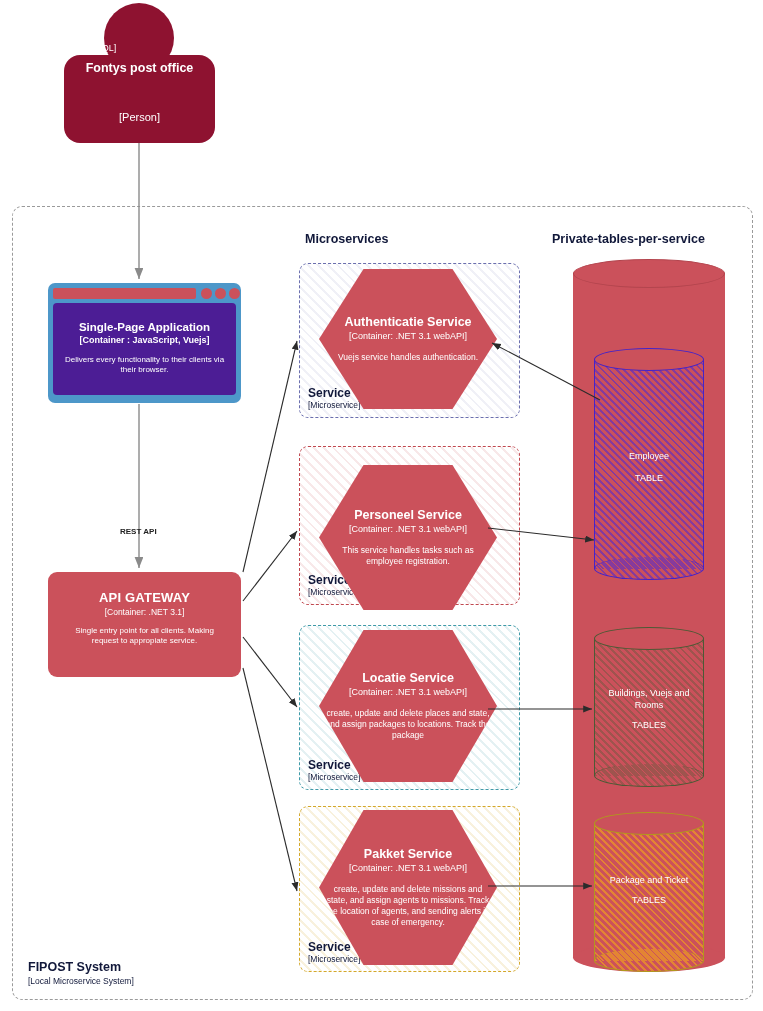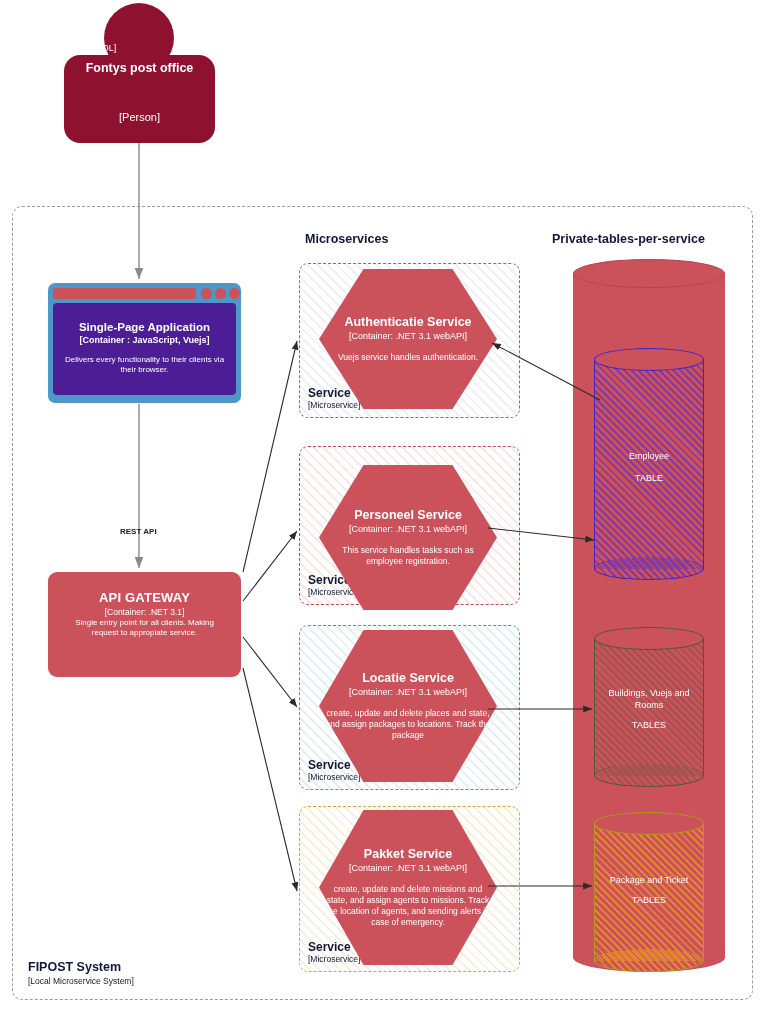--- a/index.html
+++ b/index.html
@@ -50,21 +50,21 @@
   .browser-title{font-size:11.5px;font-weight:bold;line-height:14px;}
   .browser-tech{font-size:9px;font-weight:bold;line-height:12px;}
   .browser-desc{font-size:8px;line-height:10px;margin-top:9px;padding:0 6px;}
 
   
   .gateway{position:absolute;left:48px;top:572px;width:193px;height:105px;
     background:#cb515b;border-radius:9px;z-index:3;color:#fff;text-align:center;
     box-sizing:border-box;padding-top:18px;}
   .gw-title{font-size:13px;font-weight:bold;line-height:16px;letter-spacing:.2px;}
   .gw-tech{font-size:8.5px;line-height:12px;}
-  .gw-desc{font-size:8px;line-height:10px;margin-top:0;padding:0 16px;}
+  .gw-desc{font-size:8px;line-height:10px;margin-top:8px;padding:0 16px;}
 
   .rest-label{position:absolute;left:120px;top:479px;font-size:8px;font-weight:bold;
      color:#222;z-index:5;margin-top:48px;}
 
   
   .ms-box{position:absolute;left:299px;top:0;width:221px;border-radius:9px;
     z-index:2;box-sizing:border-box;}
   .ms-label{position:absolute;left:8px;bottom:6px;z-index:4;}
   .ms-label .t1{font-size:12px;font-weight:bold;color:#11183a;line-height:14px;}
   .ms-label .t2{font-size:8.5px;color:#11183a;line-height:11px;}

